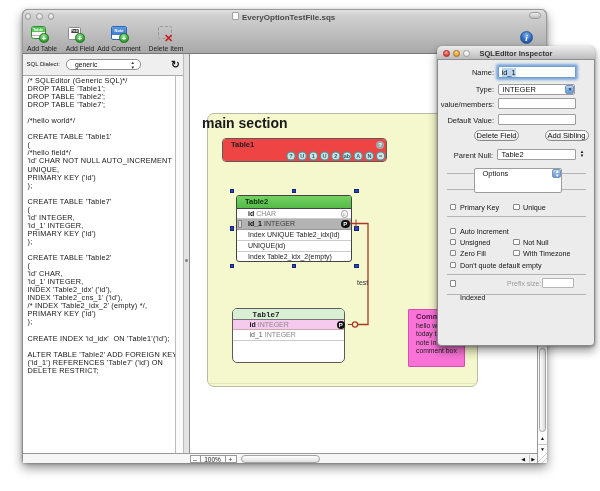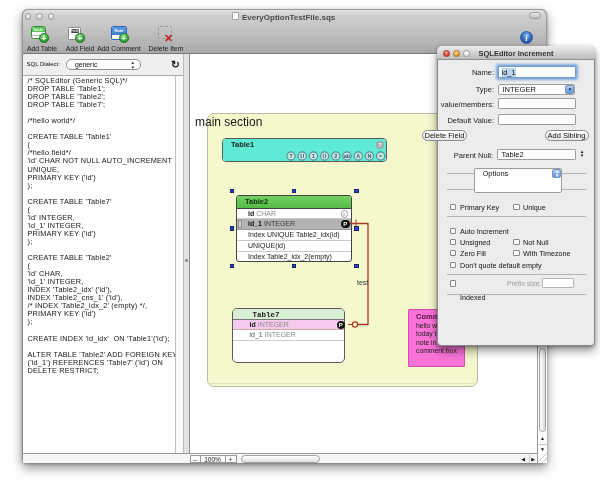--- a/index.html
+++ b/index.html
@@ -16,21 +16,21 @@
 .infobtn{position:absolute;left:520px;top:31px;width:13px;height:13px;border-radius:50%;background:radial-gradient(circle at 50% 30%,#7aaee8 8%,#2f66b8 55%,#1c4a94);border:1px solid #2a5aa0;color:#fff;font-size:9px;font-weight:bold;text-align:center;line-height:12px;font-family:"Liberation Serif",serif;font-style:italic;}
 
 .side{position:absolute;left:23px;top:54px;width:164px;height:399px;background:#efefef;}
 .sqltext{position:absolute;left:23px;top:75px;width:152px;height:378px;background:#fff;border-top:1px solid #a9a9a9;font-size:7.3px;line-height:8.05px;color:#151515;white-space:pre;overflow:hidden;padding:1px 0 0 4.5px;letter-spacing:0.2px;}
 .sidescroll{position:absolute;left:175px;top:75px;width:8px;height:378px;background:#fbfbfb;border-left:1px solid #bdbdbd;border-top:1px solid #a9a9a9;}
 .split{position:absolute;left:183px;top:54px;width:6px;height:399px;background:#e3e3e3;border-left:1px solid #bdbdbd;}
 .splitdot{position:absolute;left:185px;top:264px;width:2.5px;height:2.5px;border-radius:50%;background:#8a8a8a;}
 
 .canvas{position:absolute;left:189px;top:54px;width:348px;height:399px;background:#fff;border-left:1px solid #8e8e8e;}
 .ysec{position:absolute;left:207px;top:112.5px;width:270.5px;height:274.5px;background:#f5f8cd;border:1px solid #b9bca4;border-radius:7px;}
-.yseclbl{position:absolute;left:195px;top:114.5px;font-size:12px;font-weight:normal;color:#1a1a1a;}
+.yseclbl{position:absolute;left:202px;top:114.5px;font-size:14px;font-weight:bold;color:#1a1a1a;}
 
 .tbl{position:absolute;border:1px solid #5a5a5a;border-radius:4px;background:#fff;overflow:hidden;}
 .thead{position:relative;font-weight:bold;font-size:7.5px;color:#1d1d1d;}
 .trow{position:relative;font-size:7px;color:#222;}
 .pk{position:absolute;border-radius:50%;background:#111;color:#fff;font-weight:bold;text-align:center;}
 .handle{position:absolute;width:4.5px;height:4.5px;background:#2b3fd0;border:0.5px solid #16246e;}
 
 .insp{position:absolute;left:437px;top:46px;width:158px;height:300px;background:#ececec;border:1px solid #8a8a8a;border-radius:5px 5px 4px 4px;box-shadow:0 5px 10px rgba(0,0,0,0.4),0 1px 3px rgba(0,0,0,0.3);z-index:20;}
 .ititle{position:absolute;left:437px;top:46px;width:158px;height:14px;border-radius:5px 5px 0 0;background:linear-gradient(#ececec,#d3d3d3 55%,#bcbcbc);border-bottom:1px solid #8f8f8f;z-index:21;}
 .ilbl{position:absolute;font-size:7.5px;color:#1a1a1a;text-align:right;z-index:22;}
@@ -122,21 +122,21 @@
   <div class="sidescroll"></div>
   <div class="split"></div>
   <div class="splitdot" style="top:259px;"></div>
 
   <div class="canvas"></div>
   <div class="ysec"></div>
   <div class="yseclbl">main section</div>
   <div class="abs" style="left:209px;top:383px;width:266px;height:1px;background:#e3e6bd;"></div>
 
   <div class="tbl" style="left:222px;top:138px;width:165px;height:24px;">
-    <div class="thead" style="height:26px;background:#5eead4;border-bottom:1px solid #ec4899;line-height:12px;"><span style="margin-left:8px;">Table1</span>
+    <div class="thead" style="height:26px;background:#ef4444;border-bottom:1px solid #ec4899;line-height:12px;"><span style="margin-left:8px;">Table1</span>
       <span style="position:absolute;right:2px;top:2px;width:8px;height:8px;border-radius:50%;background:#9fa8ad;color:#fff;font-size:6px;line-height:8px;text-align:center;font-weight:bold;">?</span>
     </div>
     <div class="trow" style="height:11px;background:#d7ebf7;line-height:11px;"><b style="margin-left:8px;color:#111;">id</b> <span style="color:#7d8a93;">CHAR</span></div>
   </div>
   <svg class="abs" style="left:286px;top:151px;" width="100" height="10" viewBox="0 0 100 10">
     <g fill="#cfe3e3" stroke="#4e8f96" stroke-width="1.1">
       <circle cx="5" cy="5" r="4.1"></circle>
         <circle cx="16.2" cy="5" r="4.1"></circle>
         <circle cx="27.4" cy="5" r="4.1"></circle>
         <circle cx="38.6" cy="5" r="4.1"></circle>
@@ -217,38 +217,38 @@
   <div class="abs" style="left:241px;top:454.5px;width:79px;height:8px;background:linear-gradient(#fff,#e0e0e0);border:1px solid #a2a2a2;border-radius:4.5px;"></div>
   <div class="abs" style="left:519px;top:454.5px;width:8.5px;height:8.5px;font-size:5px;color:#111;text-align:center;line-height:8.5px;">◀</div>
   <div class="abs" style="left:528.5px;top:454.5px;width:8.5px;height:8.5px;font-size:5px;color:#111;text-align:center;line-height:8.5px;border-left:1px solid #c5c5c5;">▶</div>
   <div class="abs" style="left:537px;top:453px;width:9.5px;height:9.5px;border-left:1px solid #9a9a9a;background:linear-gradient(135deg,#fff 45%,#bbb 48%,#fff 52%,#fff 70%,#bbb 73%,#fff 77%);"></div>
 
   <div class="insp"></div>
   <div class="ititle"></div>
   <div class="abs" style="left:443px;top:50px;width:6.5px;height:6.5px;border-radius:50%;background:radial-gradient(circle at 45% 30%,#ff9a8e 10%,#e0443a 60%,#b02c24);border:0.5px solid #a33;z-index:22;"></div>
   <div class="abs" style="left:453px;top:50px;width:6.5px;height:6.5px;border-radius:50%;background:radial-gradient(circle at 45% 30%,#ffd28a 10%,#e9a33b 60%,#c07c1d);border:0.5px solid #a9761f;z-index:22;"></div>
   <div class="abs" style="left:463px;top:50px;width:6.5px;height:6.5px;border-radius:50%;background:radial-gradient(circle at 50% 35%,#fafafa 20%,#e0e0e0 70%,#cfcfcf);border:1px solid #a3a3a3;z-index:22;"></div>
-  <div class="abs" style="left:474px;top:48.5px;width:84px;font-size:7.5px;font-weight:bold;color:#333;text-align:center;z-index:22;">SQLEditor Increment</div>
+  <div class="abs" style="left:474px;top:48.5px;width:84px;font-size:7.5px;font-weight:bold;color:#333;text-align:center;z-index:22;">SQLEditor Inspector</div>
 
   <div class="ilbl" style="left:440px;top:68px;width:54px;">Name:</div>
   <div class="ifield" style="left:497.5px;top:65.5px;width:78px;height:12px;border:1px solid #6f9fd0;box-shadow:0 0 2.5px 1.2px rgba(105,155,215,0.85);border-radius:1px;font-size:7.5px;line-height:11px;z-index:22;"><span style="margin-left:3px;color:#111;background:#bcd6ef;">id_1</span></div>
 
   <div class="ilbl" style="left:440px;top:85px;width:54px;">Type:</div>
   <div class="ifield" style="left:497.5px;top:83.5px;width:77px;height:11px;border-radius:2px;font-size:7.5px;line-height:10px;"><span style="margin-left:4px;color:#111;">INTEGER</span></div>
   <div class="popcap" style="left:565px;top:84.5px;height:9px;">
       <span style="position:absolute;left:1.5px;top:0.5px;font-size:5px;color:#1a3c6e;">▼</span>
     </div>
 
   <div class="ilbl" style="left:440px;top:100px;width:54px;">value/members:</div>
   <div class="ifield" style="left:497.5px;top:98px;width:78px;height:11px;border-radius:1px;"></div>
 
   <div class="ilbl" style="left:440px;top:116px;width:54px;">Default Value:</div>
   <div class="ifield" style="left:497.5px;top:113.5px;width:78px;height:11px;border-radius:1px;"></div>
 
-  <div class="ibtn" style="left:422px;top:129.5px;width:45px;">Delete Field</div>
+  <div class="ibtn" style="left:474px;top:129.5px;width:45px;">Delete Field</div>
   <div class="ibtn" style="left:544.5px;top:129.5px;width:44px;">Add Sibling</div>
 
   <div class="ilbl" style="left:440px;top:151px;width:53px;">Parent Null:</div>
   <div class="ifield" style="left:496.5px;top:148.5px;width:79.5px;height:11px;border-radius:1px;font-size:7.5px;line-height:10px;"><span style="margin-left:4px;color:#111;">Table2</span></div>
   <div class="abs" style="left:578.5px;top:149.5px;width:7px;height:9px;font-size:4.5px;color:#111;line-height:4.5px;z-index:22;text-align:center;">▲<br>▼</div>
 
   <div class="hline" style="left:447px;top:173px;width:139px;"></div>
   <div class="ifield" style="left:473.5px;top:168px;width:88.5px;height:25px;border-radius:2px;font-size:7.5px;line-height:10px;"><span style="margin-left:8px;color:#111;">Options</span></div>
   <div class="popcap" style="left:552px;top:169px;height:9px;">
       <span style="position:absolute;left:2px;top:-1.5px;font-size:4.5px;color:#fff;">▲</span>

